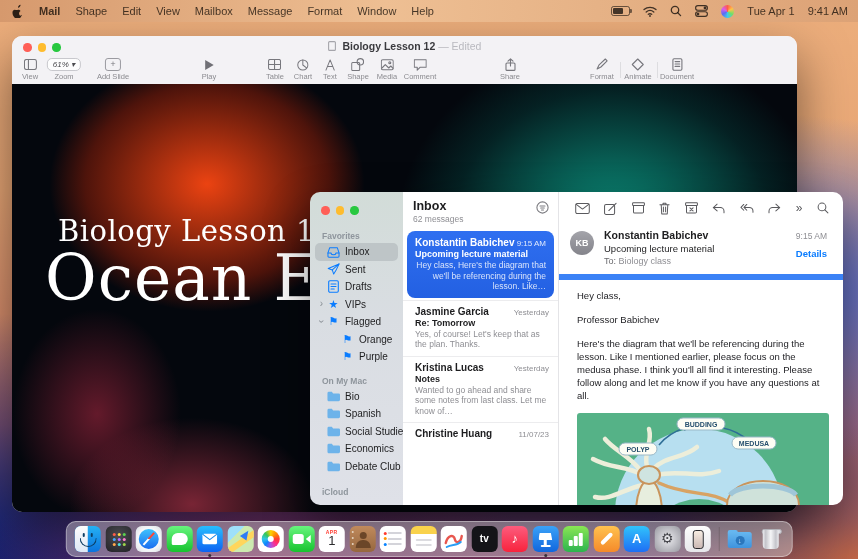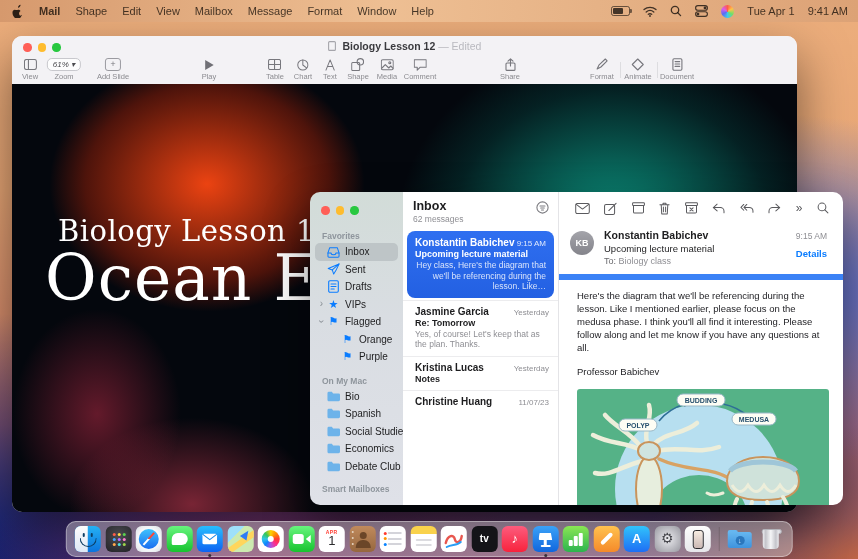--- a/index.html
+++ b/index.html
@@ -458,20 +458,21 @@
           <span>Economics</span>
         </div>
         <div class="sr">
           <span class="sic">
               <svg width="13" height="11" viewBox="0 0 14 11">
                 <path d="M0.5 2A1.5 1.5 0 012 0.5h3.2l1.4 1.8h6A1.4 1.4 0 0114 3.7v5.3A1.5 1.5 0 0112.5 10.5h-10A1.5 1.5 0 01.5 9z" fill="#6db3ea"></path>
               </svg>
             </span>
           <span style="white-space:nowrap">Debate Club</span>
         </div>
+        <div class="sec" style="padding-top:12px">iCloud</div>
         <div class="sec" style="padding-top:9px">Smart Mailboxes</div>
       </div>
     </div>
 
     <div id="m-list">
       <div id="ml-head">
         <div class="t">Inbox</div>
         <div class="c">62 messages</div>
       </div>
       <span id="ml-filter">
@@ -495,20 +496,21 @@
           </div>
         <div class="subj">Re: Tomorrow</div>
         <div class="prev">Yes, of course! Let's keep that as the plan. Thanks.</div>
       </div>
       <div class="mr bt">
         <div class="r1">
             <span class="sender">Kristina Lucas</span>
             <span class="time">Yesterday</span>
           </div>
         <div class="subj">Notes</div>
+        <div class="prev">Wanted to go ahead and share some notes from last class. Let me know of…</div>
       </div>
       <div class="mr bt">
         <div class="r1">
             <span class="sender">Christine Huang</span>
             <span class="time">11/07/23</span>
           </div>
 
       </div>
 
     </div>
@@ -575,22 +577,23 @@
         <div class="avatar">KB</div>
         <div class="hmain">
           <div class="nm">Konstantin Babichev</div>
           <div class="sb">Upcoming lecture material</div>
           <div class="to"><span class="tol">To:</span> <span>Biology class</span></div>
         </div>
         <div class="htime">9:15 AM</div>
         <div class="details">Details</div>
       </div>
       <div id="md-body">
+        <p>Hey class,</p>
+        <p>Professor Babichev</p>
         <p>Here's the diagram that we'll be referencing during the lesson. Like I mentioned earlier, please focus on the medusa phase.  I think you'll all find it interesting. Please follow along and let me know if you have any questions at all.</p>
-        <p>Professor Babichev</p>
       </div>
       <div id="md-diagram">
         <svg width="252" height="146" viewBox="0 0 252 146">
           <rect x="0" y="0" width="252" height="146" fill="#55b287"></rect>
           <circle cx="122" cy="100" r="84" fill="#b7dff0"></circle>
           <ellipse cx="122" cy="128" rx="48" ry="42" fill="#55b287"></ellipse>
 
           <g stroke="#edeeda" stroke-width="4.5" fill="none" stroke-linecap="round">
             <path d="M66 62 C48 52 34 56 16 46"></path>
             <path d="M64 58 C52 42 38 38 28 26"></path>

